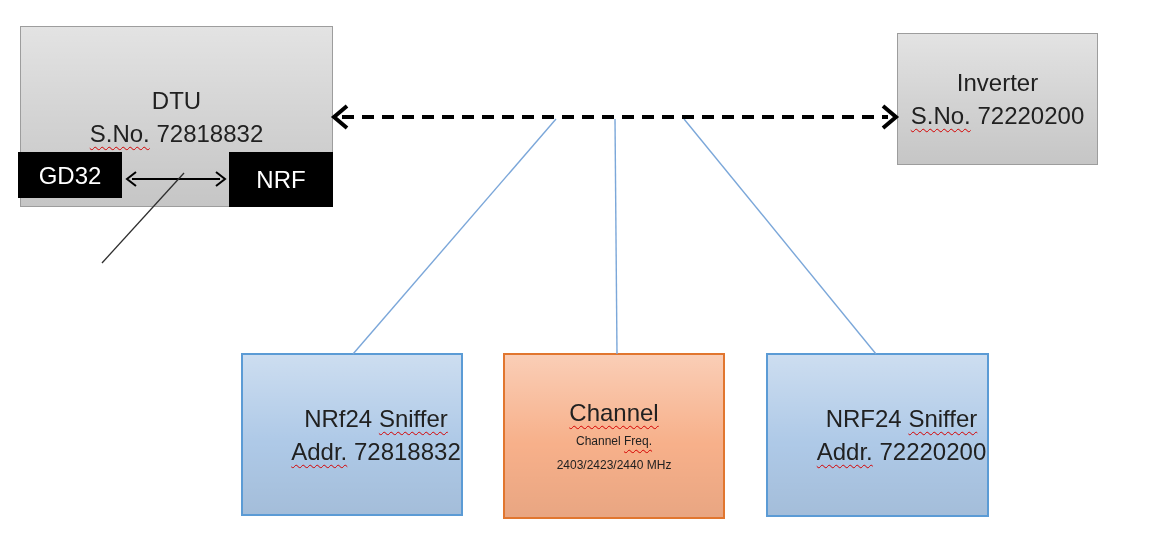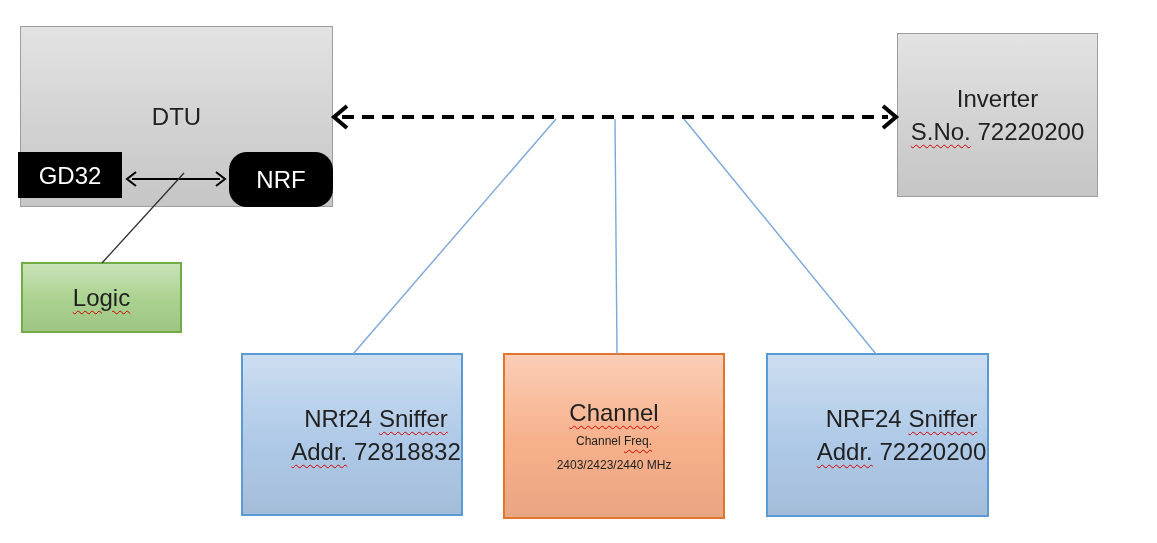--- a/index.html
+++ b/index.html
@@ -42,33 +42,33 @@
       rgba(255,255,255,0.38),
       rgba(255,255,255,0.00) 55%,
       rgba(0,0,0,0.06));
   }
 
   .gray-box {
     background-color: var(--gray-fill, #d2d2d2);
     border: 1.5px solid var(--gray-border, #9d9d9d);
   }
   .dtu-box      { left: 20px;  top: 26px;  width: 313px; height: 181px; }
-  .inverter-box { left: 897px; top: 33px;  width: 201px; height: 164px; }
+  .inverter-box { left: 897px; top: 33px;  width: 201px; height: 132px; }
 
   .chip {
     position: absolute;
     background: var(--black-fill, #000000);
     color: #ffffff;
     display: flex;
     align-items: center;
     justify-content: center;
     z-index: 3;
   }
   .gd32-chip { left: 18px;  top: 152px; width: 104px; height: 46px; }
-  .nrf-chip  { left: 229px; top: 152px; width: 104px; height: 55px; border-radius: 18px; }
+  .nrf-chip  { left: 229px; top: 152px; width: 104px; height: 55px; }
 
   .logic-box {
     left: 21px; top: 262px; width: 161px; height: 71px;
     background-color: var(--green-fill, #a9d18e);
     border: 2px solid var(--green-border, #70ad47);
   }
 
   .blue-box {
     background-color: var(--blue-fill, #aec9e7);
     border: 2px solid var(--blue-border, #5b9bd5);
@@ -96,32 +96,30 @@
   .thin-arrow  { stroke: var(--arrow-black, #000000); stroke-width: 2; fill: none; }
   .thin-line   { stroke: #2e2e2e; stroke-width: 1.3; fill: none; }
 </style>
 </head>
 <body>
 
 <div class="canvas">
 
   <div class="box gray-box shade dtu-box">
     <div class="line big">DTU</div>
+    <div class="line big"><span class="sq">S.No.</span><span> 72818832</span></div>
   </div>
 
   <div class="chip gd32-chip">
     <span class="line big">GD32</span>
   </div>
   <div class="chip nrf-chip">
     <span class="line big">NRF</span>
   </div>
 
-  <div class="box logic-box shade">
-    <div class="line big"><span class="sq">Logic</span></div>
-  </div>
 
   <div class="box gray-box shade inverter-box">
     <div class="line big">Inverter</div>
     <div class="line big"><span class="sq">S.No.</span><span> 72220200</span></div>
   </div>
 
   <div class="box blue-box shade sniffer-left-box">
     <div class="line big"><span>NRf24 </span><span class="sq">Sniffer</span></div>
     <div class="line big"><span class="sq">Addr.</span><span> 72818832</span></div>
   </div>

